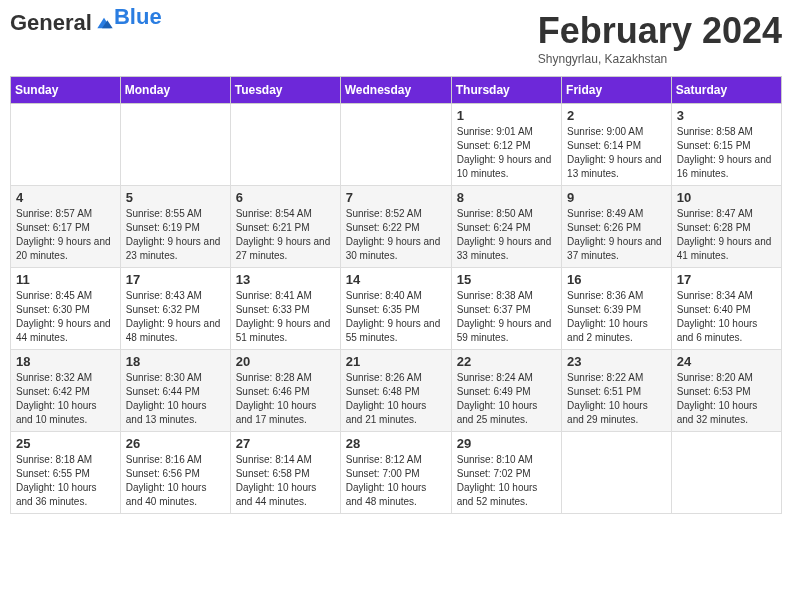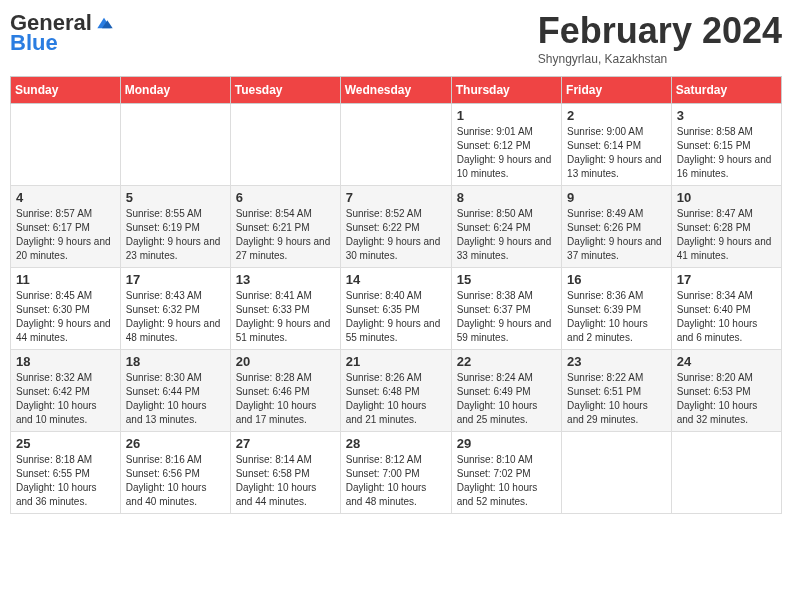--- a/index.html
+++ b/index.html
@@ -11,21 +11,20 @@
       padding: 10px;
     }
     .header {
       display: flex;
       align-items: flex-start;
       justify-content: space-between;
       margin-bottom: 10px;
     }
     .logo {
       display: flex;
-      flex-direction: column;
       align-items: flex-start;
     }
     .logo-text {
       display: flex;
       align-items: center;
     }
     .logo-general {
       font-size: 22px;
       font-weight: bold;
       color: #333;
@@ -50,21 +49,21 @@
     }
     .sub-title {
       font-size: 12px;
       color: #555;
     }
     table {
       width: 100%;
       border-collapse: collapse;
     }
     thead tr {
-      background-color: #ef4444;
+      background-color: #6d28d9;
     }
     thead th {
       color: #fff;
       font-size: 12px;
       font-weight: bold;
       padding: 6px 4px;
       text-align: left;
       border: 1px solid #ccc;
     }
     tbody tr {

